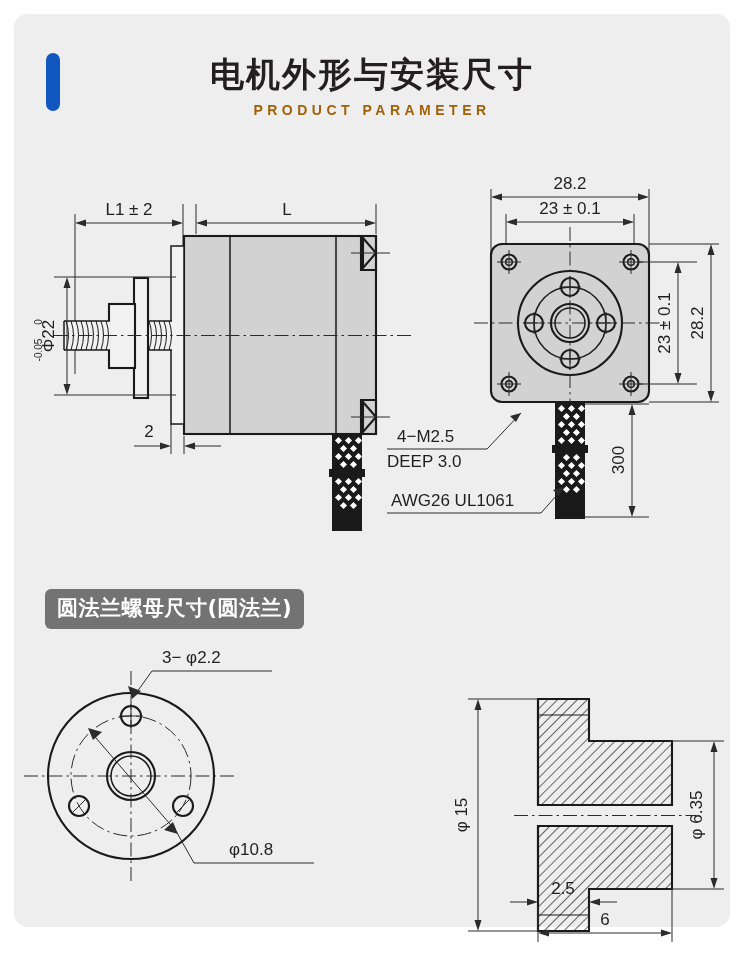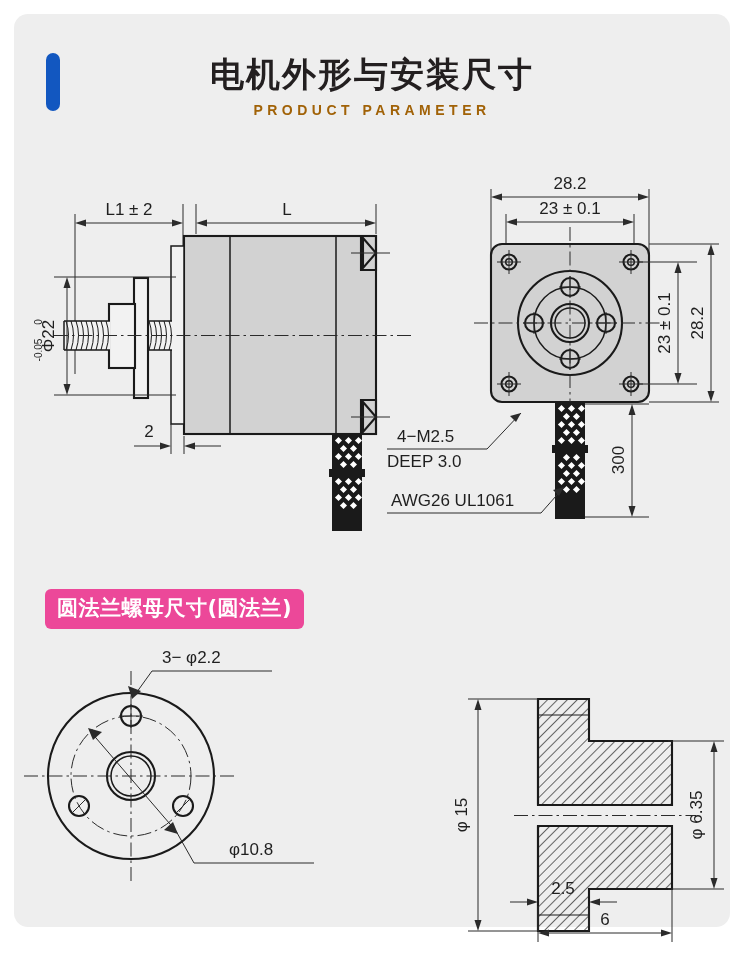--- a/index.html
+++ b/index.html
@@ -31,21 +31,21 @@
   }
   #title-en{
     position:absolute;left:0;top:88px;width:716px;text-align:center;
     font-size:14px;font-weight:bold;color:#a16207;letter-spacing:4.5px;
     font-family:"Liberation Sans",sans-serif;
   }
 
   
   #section-badge{
     position:absolute;left:31px;top:575px;
-    background:#ec4899;color:#ffffff;border-radius:6px;
+    background:#737373;color:#ffffff;border-radius:6px;
     padding:5px 12px 7px 12px;
     font-size:21px;font-weight:bold;letter-spacing:0.5px;
     font-family:"DejaVu Sans","Liberation Sans",sans-serif;
     white-space:nowrap;
   }
 
   
   svg.draw{position:absolute;left:0;top:0;overflow:visible;}
   .ln{stroke:#1a1a1a;fill:none;}
   .thick{stroke-width:2.1;}

